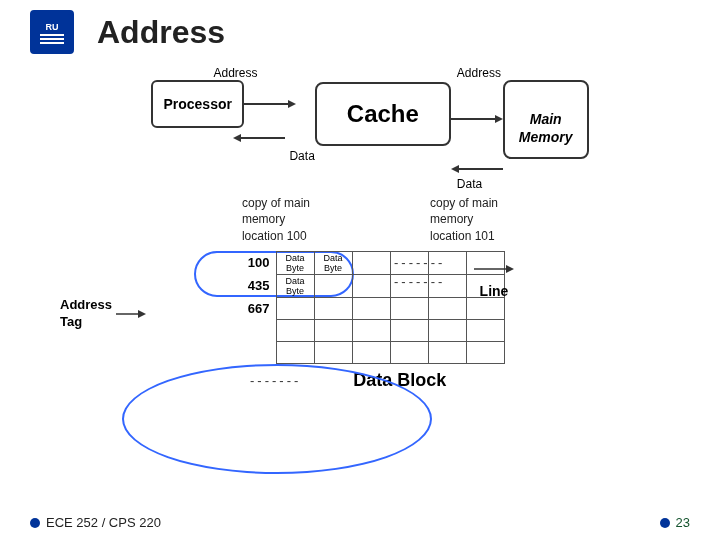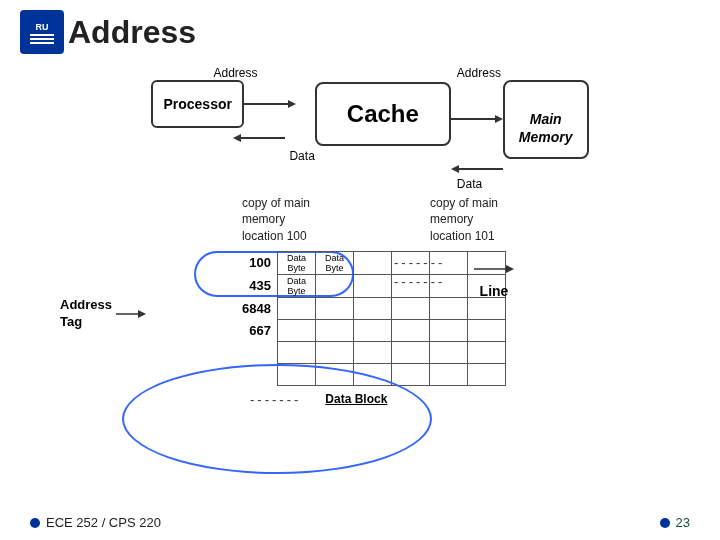--- a/index.html
+++ b/index.html
@@ -10,22 +10,22 @@
       font-family: Arial, sans-serif;
       font-size: 14px;
       overflow: hidden;
       position: relative;
     }
 
     
     #header {
       display: flex;
       align-items: center;
-      padding: 10px 20px;
-      gap: 4px;
+      padding: 10px 30px;
+      gap: 23px;
     }
     #logo-box {
       width: 44px;
       height: 44px;
       border: 2px solid #003399;
       border-radius: 4px;
       background: #003399;
       display: flex;
       align-items: center;
       justify-content: center;
@@ -233,29 +233,20 @@
           <tr>
             <td class="row-label" style="border:none;text-align:right;padding-right:6px;font-size:13px;font-weight:bold;">435</td>
             <td style="border:1.5px solid #555;font-size:9px;text-align:center;min-width:38px;height:22px;padding:1px 2px;">Data<br>Byte</td>
             <td style="border:1.5px solid #555;min-width:38px;height:22px;"></td>
             <td style="border:1.5px solid #555;min-width:38px;height:22px;"></td>
             <td style="border:1.5px solid #555;min-width:38px;height:22px;"></td>
             <td style="border:1.5px solid #555;min-width:38px;height:22px;"></td>
             <td style="border:1.5px solid #555;min-width:38px;height:22px;"></td>
           </tr>
           <tr>
-            <td class="row-label" style="border:none;text-align:right;padding-right:6px;font-size:13px;font-weight:bold;">6848</td>
-            <td style="border:1.5px solid #555;min-width:38px;height:22px;"></td>
-            <td style="border:1.5px solid #555;min-width:38px;height:22px;"></td>
-            <td style="border:1.5px solid #555;min-width:38px;height:22px;"></td>
-            <td style="border:1.5px solid #555;min-width:38px;height:22px;"></td>
-            <td style="border:1.5px solid #555;min-width:38px;height:22px;"></td>
-            <td style="border:1.5px solid #555;min-width:38px;height:22px;"></td>
-          </tr>
-          <tr>
             <td class="row-label" style="border:none;text-align:right;padding-right:6px;font-size:13px;font-weight:bold;">667</td>
             <td style="border:1.5px solid #555;min-width:38px;height:22px;"></td>
             <td style="border:1.5px solid #555;min-width:38px;height:22px;"></td>
             <td style="border:1.5px solid #555;min-width:38px;height:22px;"></td>
             <td style="border:1.5px solid #555;min-width:38px;height:22px;"></td>
             <td style="border:1.5px solid #555;min-width:38px;height:22px;"></td>
             <td style="border:1.5px solid #555;min-width:38px;height:22px;"></td>
           </tr>
           <tr>
             <td class="row-label" style="border:none;text-align:right;padding-right:6px;font-size:13px;"></td>
@@ -289,21 +280,21 @@
           </svg>
           <span style="font-size:14px;font-weight:bold;">Line</span>
         </div>
       </div>
 
     </div>
   </div>
 
   <div style="display:flex;align-items:center;margin-top:6px;margin-left:220px;">
     <span style="letter-spacing:3px;font-size:13px;color:#333;">-------</span>
-    <span style="font-size:12px;font-weight:bold;margin-left:24px;text-decoration:underline;">Data Block</span>
+    <span style="font-size:18px;font-weight:bold;margin-left:52px;">Data Block</span>
   </div>
 
   <div style="position:absolute;border:2px solid #3366ff;border-radius:50%;left:122px;top:300px;width:310px;height:110px;pointer-events:none;"></div>
 
 </div>
 
 <div id="footer">
   <div id="footer-course">
     <span class="footer-dot"></span>
     <span>ECE 252 / CPS 220</span>

